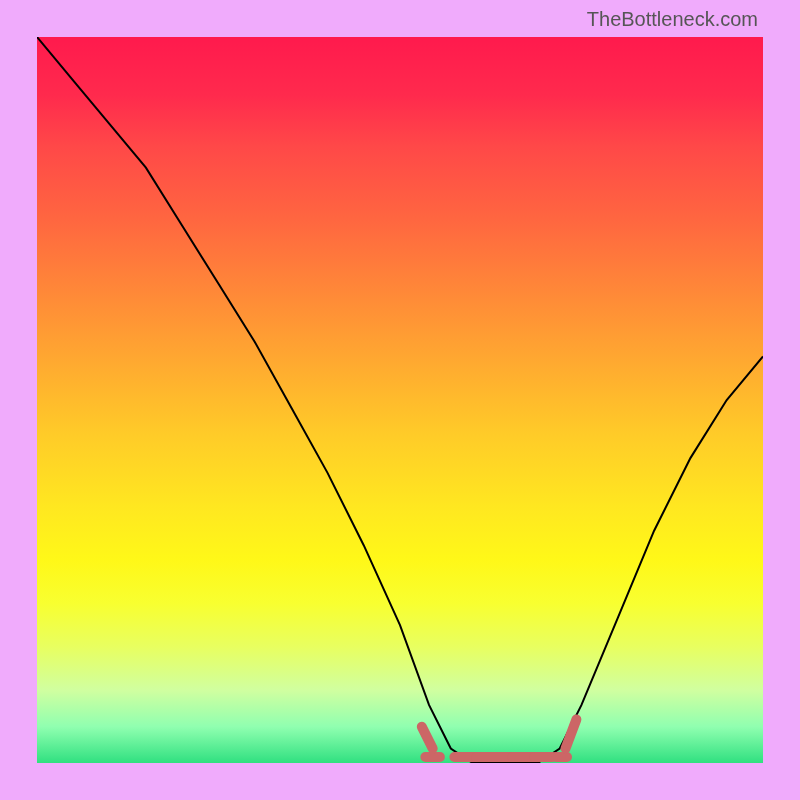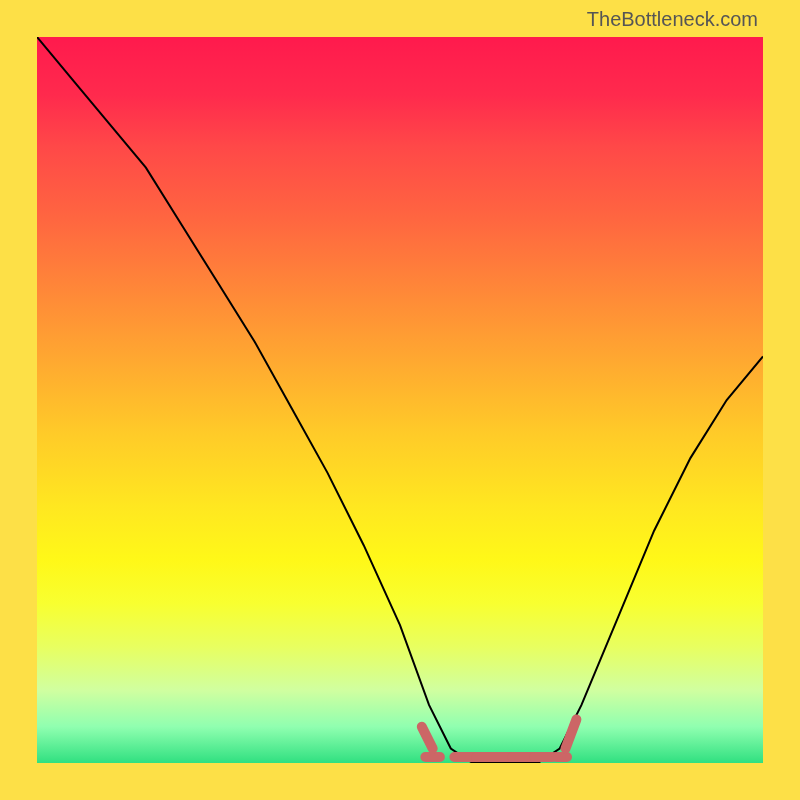--- a/index.html
+++ b/index.html
@@ -8,21 +8,21 @@
     background: #000;
     width: 800px;
     height: 800px;
     overflow: hidden;
     font-family: Arial, sans-serif;
   }
   .container {
     position: relative;
     width: 800px;
     height: 800px;
-    background: #fde047;
+    background: #f0abfc;
   }
   .plot-area {
     position: absolute;
     left: 37px;
     top: 37px;
     width: 726px;
     height: 726px;
     background: linear-gradient(to bottom,
       #ff1a4d 0%,
       #ff2a4d 8%,

